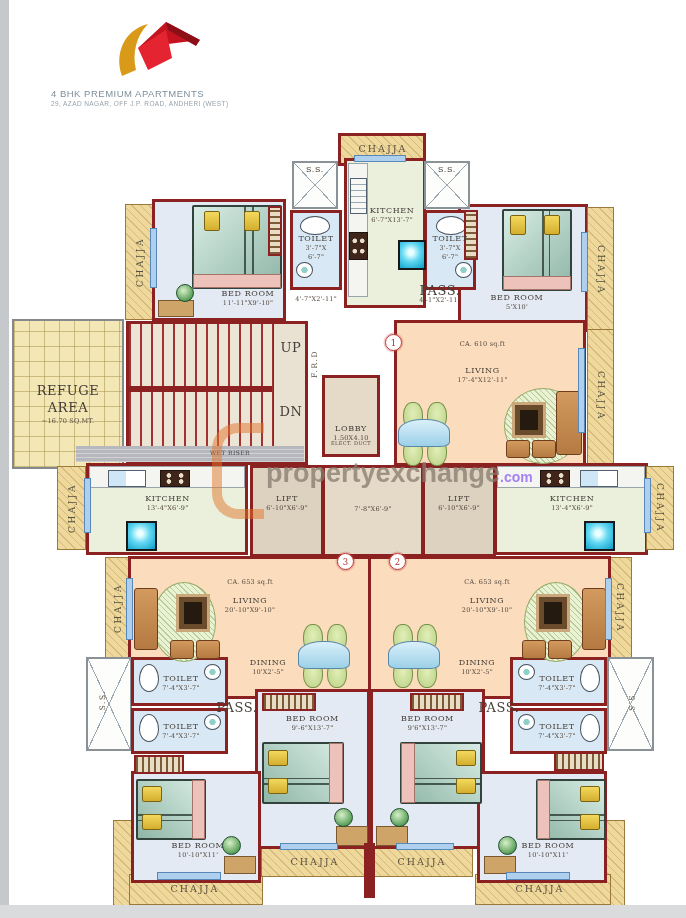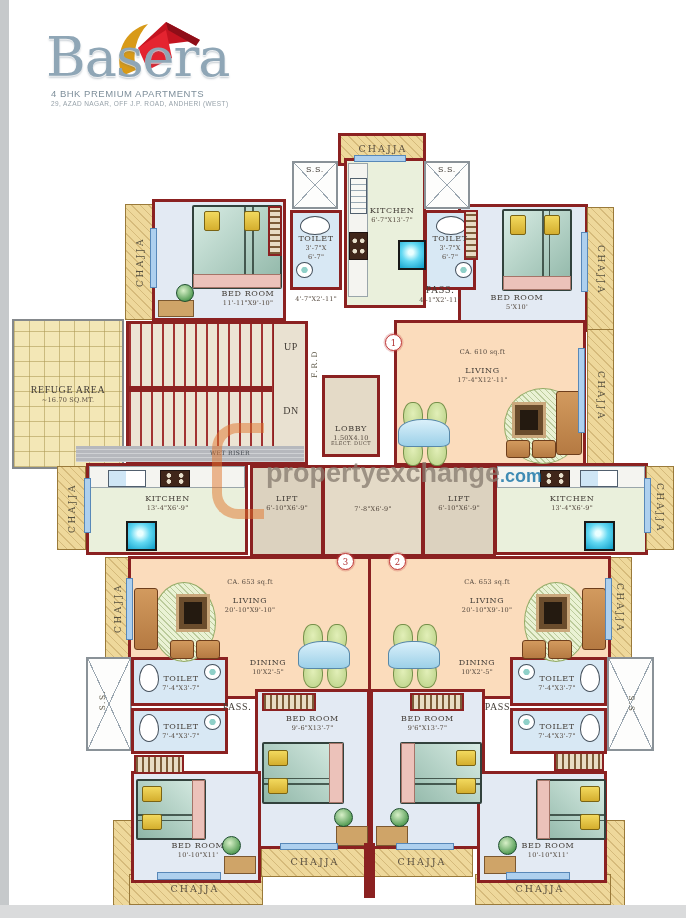--- a/index.html
+++ b/index.html
@@ -28,21 +28,21 @@
                       linear-gradient(to bottom right,transparent 49.3%,#9aa6b0 49.3% 50.7%,transparent 50.7%);}
   .stairs{position:absolute;box-sizing:border-box;border:3px solid #8b2121;background-color:#ece4d4;
      background-image:repeating-linear-gradient(90deg,#a23232 0 2px,transparent 2px 11px);}
   .updn{position:absolute;box-sizing:border-box;background:#e9e1d1;border:3px solid #8b2121;border-left:none;}
   .wetriser{position:absolute;background:#b6b8bd;z-index:4;
      background-image:repeating-linear-gradient(0deg,rgba(255,255,255,.35) 0 1px,transparent 1px 4px);}
   .wallstub{position:absolute;background:#8b2121;z-index:5;}
   
   .lbl{position:absolute;text-align:center;color:#443e38;z-index:5;line-height:1.3;}
   .lbl .nm{font-size:8px;letter-spacing:.6px;}
-  .lbl .nm.big{font-size:10px;font-family:Liberation Serif, serif;}
+  .lbl .nm.big{font-size:13px;}
   .lbl .dm{font-size:6.5px;color:#54483e;letter-spacing:.2px;}
   .lbl .tiny{font-size:5px;color:#54483e;letter-spacing:.4px;}
   .vlbl{position:absolute;font-size:9px;letter-spacing:2.5px;color:#56503f;white-space:nowrap;
         transform:translate(-50%,-50%) rotate(-90deg);z-index:5;}
   .vlbl.cw{transform:translate(-50%,-50%) rotate(90deg);}
   .vlbl.sm{font-size:7.5px;letter-spacing:1.5px;}
   .hl{position:absolute;font-size:9.5px;letter-spacing:2px;color:#5a5040;z-index:5;text-align:center;}
   .marker{position:absolute;width:15px;height:15px;border-radius:50%;background:#fff;border:1.2px solid #c03838;
         color:#b03030;font-size:8.5px;display:flex;align-items:center;justify-content:center;z-index:7;
         box-shadow:0 0 0 1.5px rgba(192,56,56,.25);}
@@ -87,38 +87,37 @@
          font-size:24px;color:#141414;z-index:3;}
   .logo{position:absolute;left:108px;top:14px;z-index:2;}
   
   .wm{position:absolute;z-index:60;pointer-events:none;}
   .wm-bracket{left:212px;top:423px;width:42px;height:76px;border:10px solid #e2762c;border-right:none;
       border-radius:26px 0 0 26px;opacity:.5;}
   .wm-1{left:266px;top:420px;font-family:"Liberation Sans",sans-serif;font-weight:bold;
       font-size:40px;color:#a8c238;opacity:.72;letter-spacing:1px;}
   .wm-2{left:266px;top:458px;font-family:"Liberation Sans",sans-serif;font-weight:bold;
       font-size:27px;color:#867a6e;opacity:.75;}
-  .wm-2 .suf{font-size:18px;color:#0369a1;}
+  .wm-2 .suf{font-size:14px;color:#8b5cf6;}
 </style>
 </head>
 <body>
 
 <div class="page">
   <div class="edge-l"></div>
   <div class="edge-b"></div>
 
   <div class="logo">
     <svg width="96" height="80" viewBox="0 0 96 80">
       <path d="M14 62 C6 40 16 16 40 10 C28 22 24 40 28 56 Z" fill="#d89a18"></path>
       <path d="M30 34 L58 8 L92 26 L60 30 Z" fill="#c41420"></path>
       <path d="M30 34 L58 16 L64 44 L40 56 Z" fill="#e42430"></path>
       <path d="M58 8 L92 26 L88 32 L60 16 Z" fill="#8e0e18"></path>
     </svg>
   </div>
-  <div class="brand">Basera</div>
   <div class="tagline">4 BHK PREMIUM APARTMENTS</div>
   <div class="address">29, AZAD NAGAR, OFF J.P. ROAD, ANDHERI (WEST)</div>
 
   <div class="chajja walled" style="left:338px;top:133px;width:88px;height:33px;"></div>
   <div class="hl" style="left:348px;top:143px;width:70px;">CHAJJA</div>
 
   <div class="shaft" style="left:292px;top:161px;width:46px;height:48px;"></div>
   <div class="lbl" style="left:294px;top:165px;width:42px;">
       <div class="nm">S.S.</div>
     </div>
@@ -221,21 +220,21 @@
     <div class="nm">LOBBY</div>
     <div class="dm">1.50X4.10</div>
   </div>
   <div class="lbl" style="left:324px;top:440px;width:54px;">
       <div class="tiny">ELECT. DUCT</div>
     </div>
   <div class="marker" style="left:385px;top:334px;">1</div>
 
   <div class="room living" style="left:394px;top:320px;width:192px;height:146px;"></div>
   <div class="win" style="left:578px;top:348px;width:7px;height:85px;"></div>
-  <div class="lbl" style="left:425px;top:348px;width:115px;">
+  <div class="lbl" style="left:425px;top:340px;width:115px;">
     <div class="dm">CA. 610 sq.ft</div>
   </div>
   <div class="lbl" style="left:425px;top:366px;width:115px;">
     <div class="nm">LIVING</div>
     <div class="dm">17'-4"X12'-11"</div>
   </div>
   <div class="dining-set" style="left:398px;top:402px;">
     <i class="dchair" style="left:5px;top:0;"></i>
       <i class="dchair" style="left:29px;top:0;"></i>
     <i class="dtable"></i>

